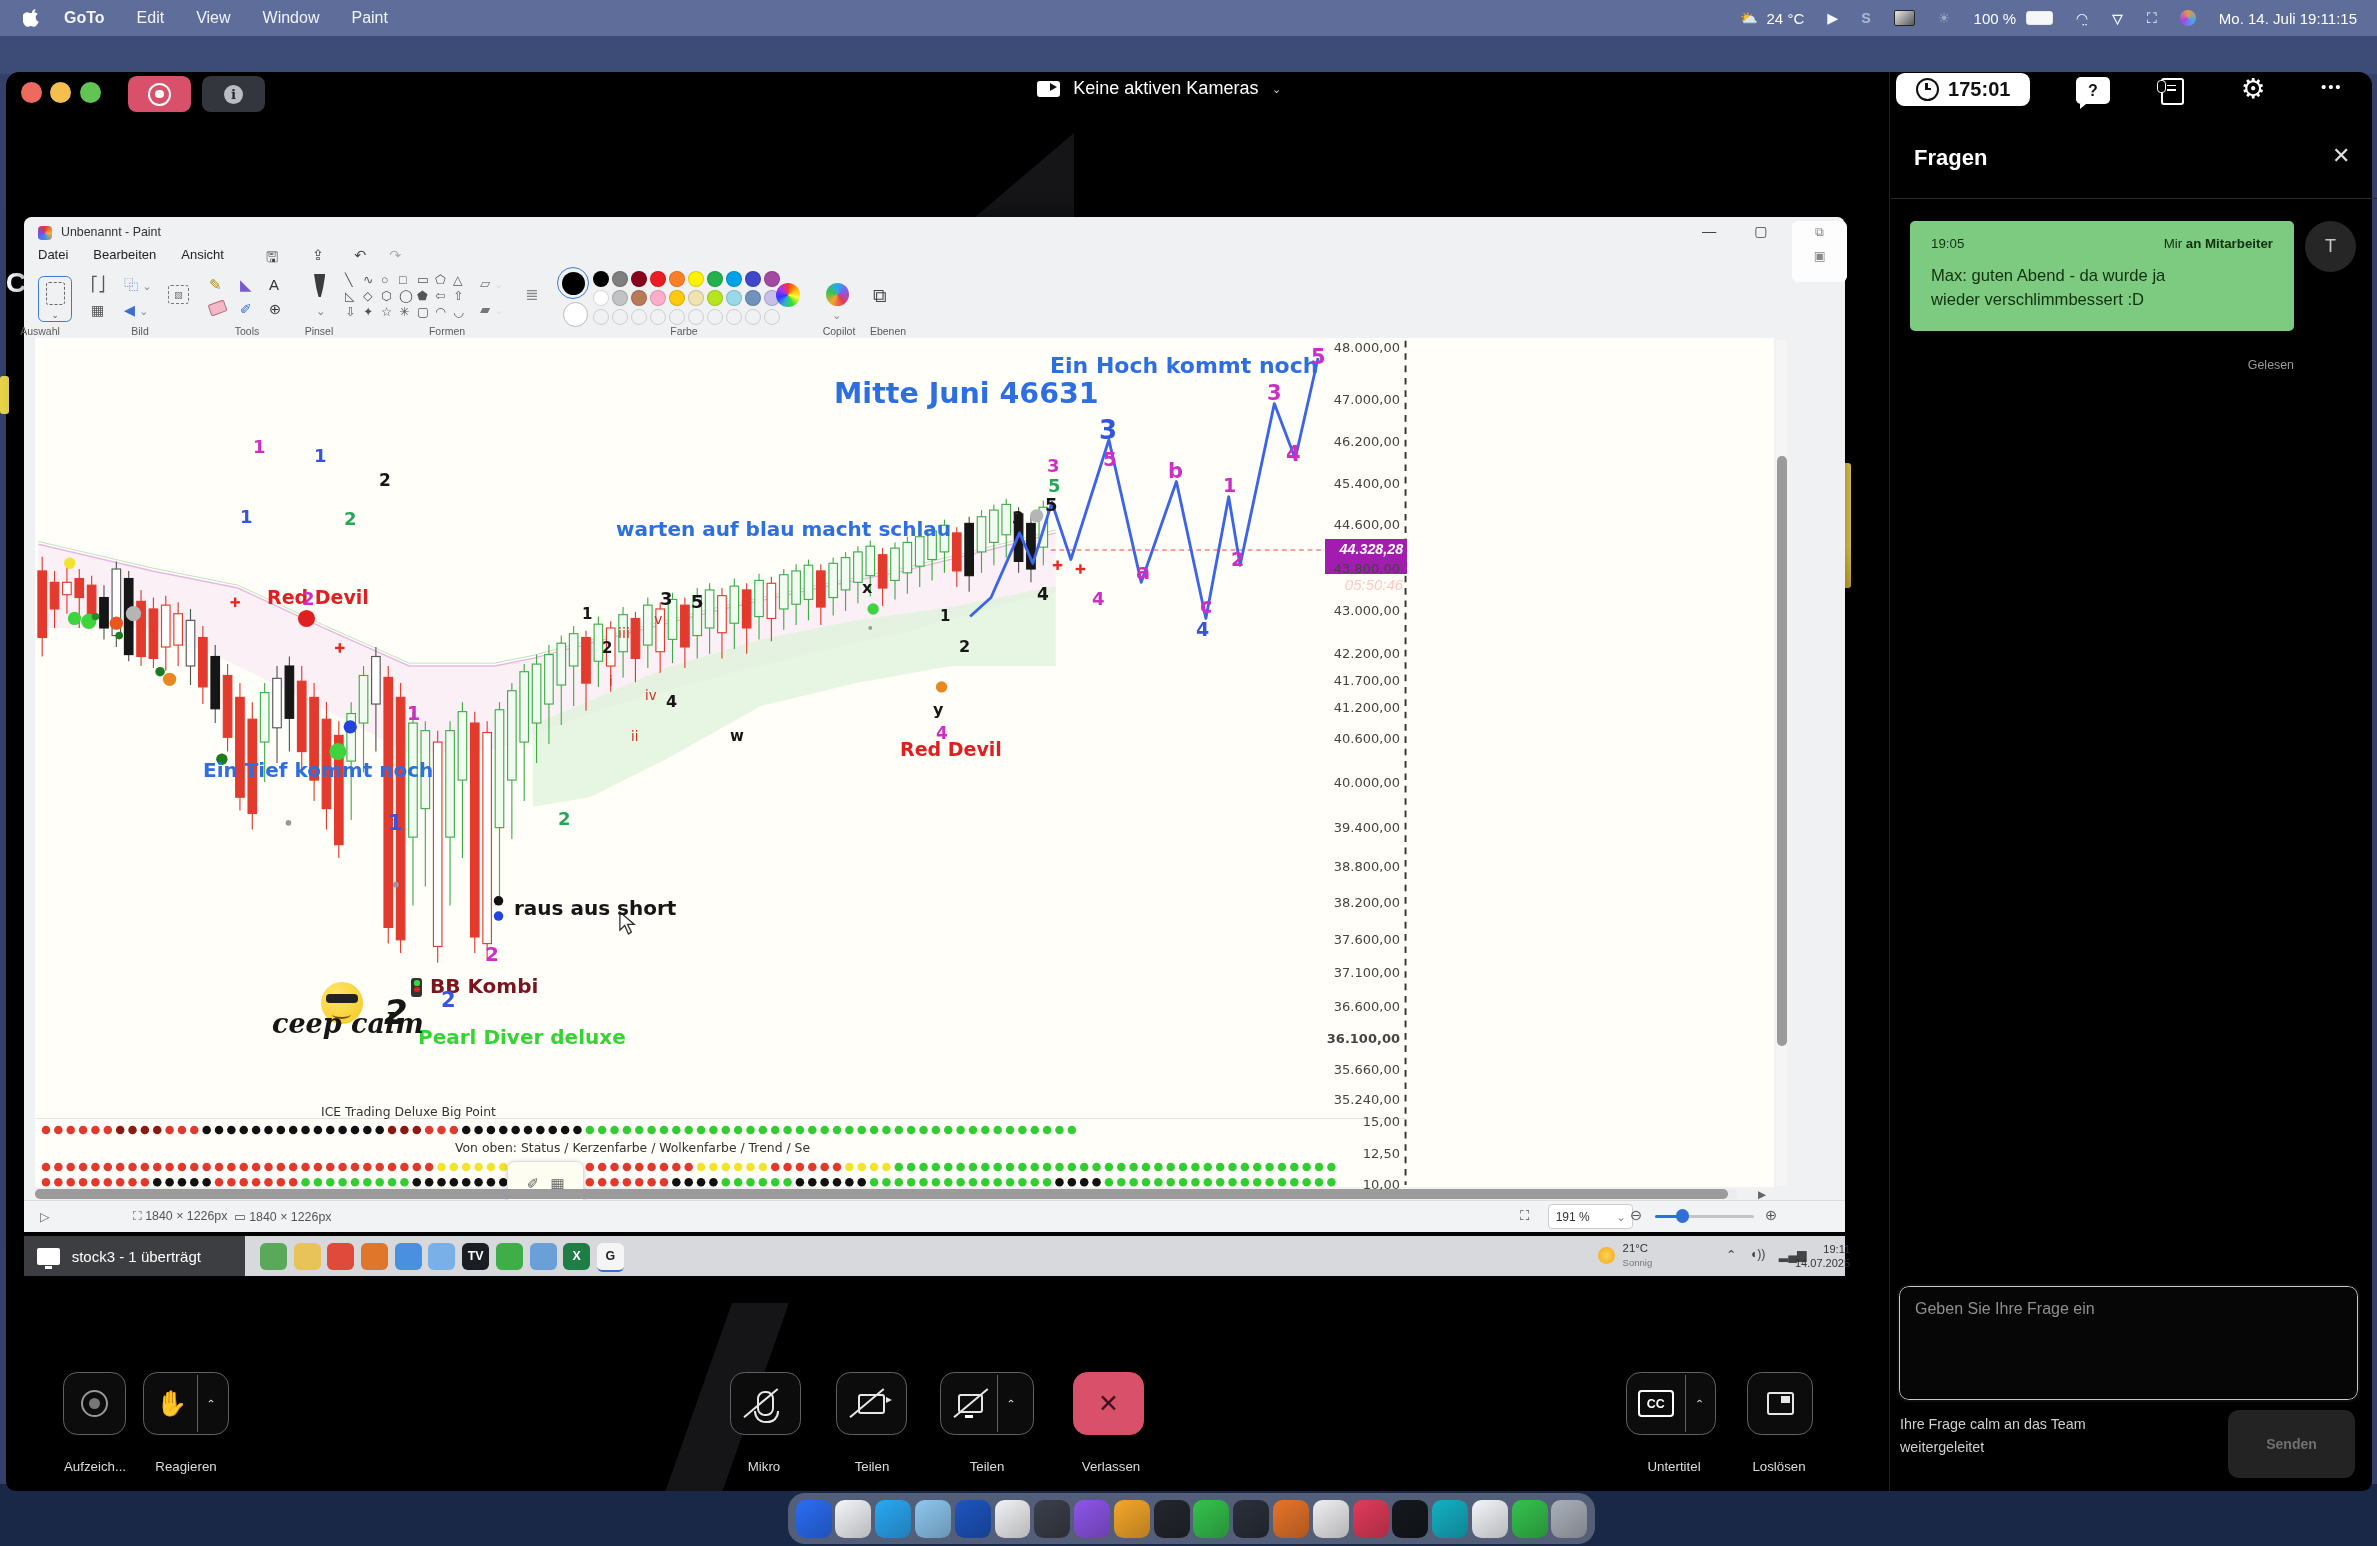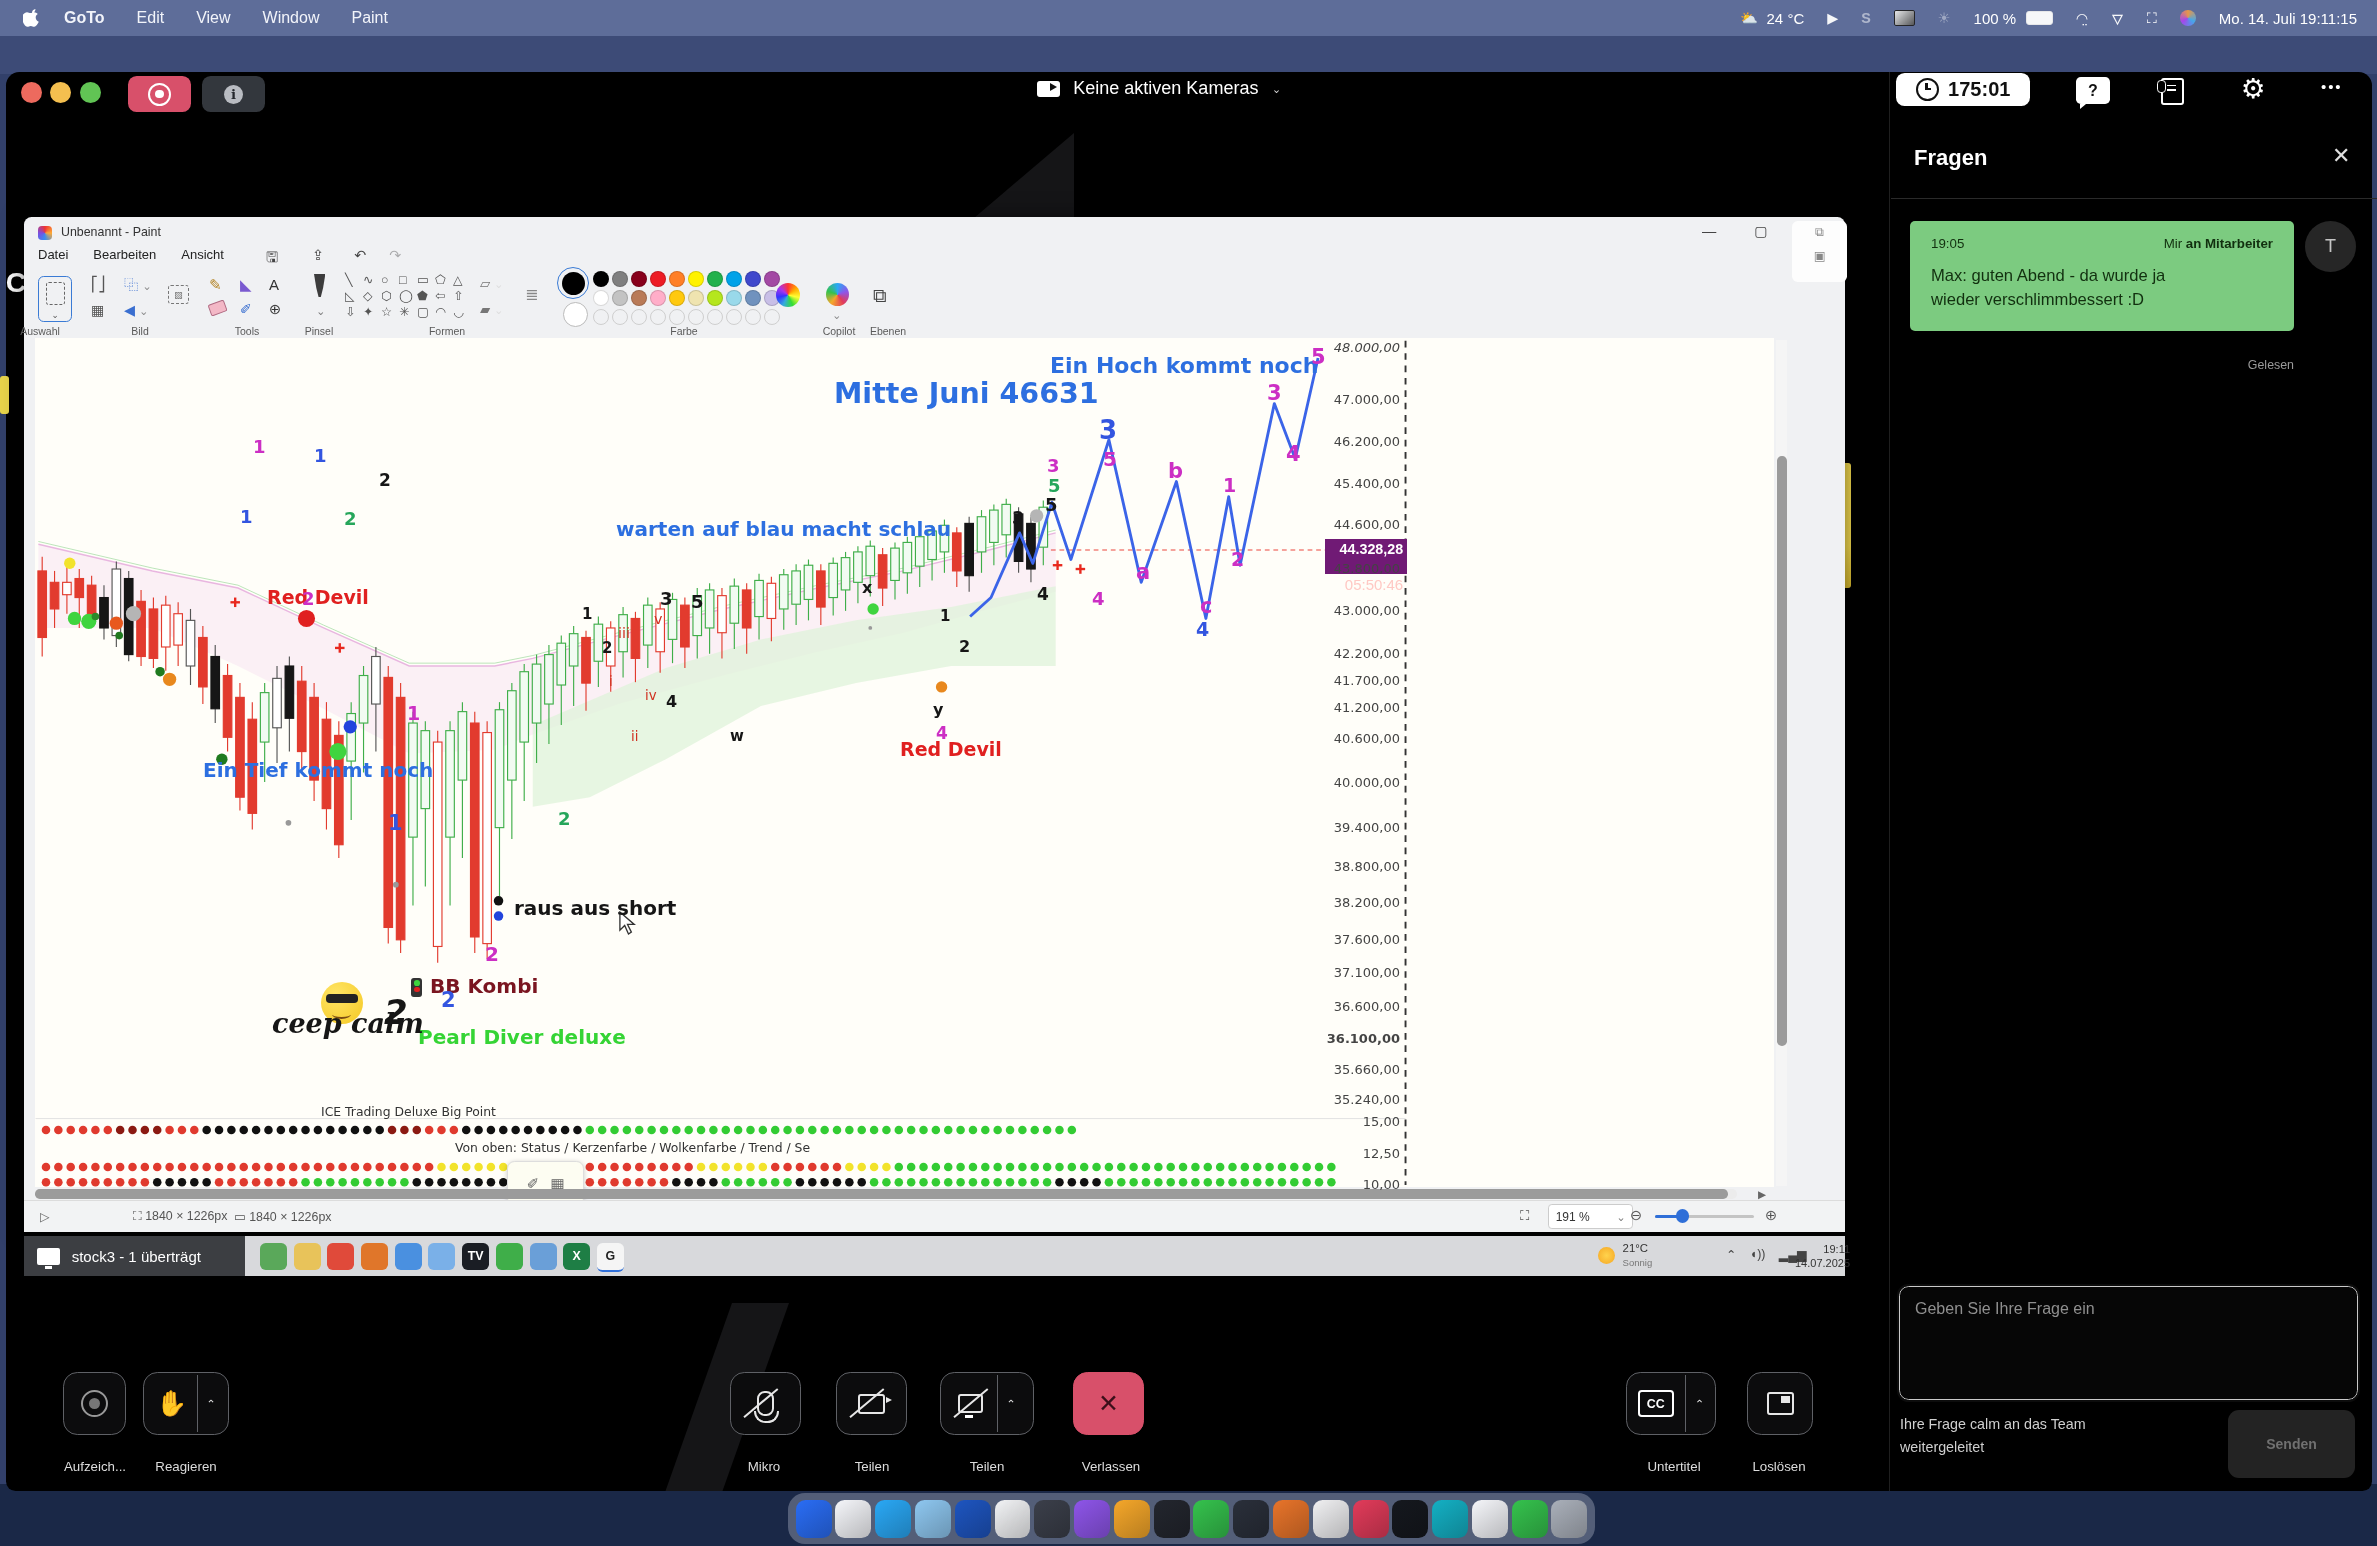--- a/index.html
+++ b/index.html
@@ -782,21 +782,21 @@
       <circle cx="1322" cy="1243" r="4.5" fill="#33cc33"></circle>
       <circle cx="1335" cy="1243" r="4.5" fill="#33cc33"></circle>
       <circle cx="1348" cy="1243" r="4.5" fill="#33cc33"></circle>
       <circle cx="1361" cy="1243" r="4.5" fill="#33cc33"></circle>
       <circle cx="1374" cy="1243" r="4.5" fill="#33cc33"></circle>
       <circle cx="1387" cy="1243" r="4.5" fill="#33cc33"></circle>
       <circle cx="1400" cy="1243" r="4.5" fill="#33cc33"></circle>
     </svg>
   <div id="chart-html"></div>
 
-  <div class="abs" style="left:1325px;top:539px;width:82px;height:35px;background:#701a75;color:#fff;padding:1.9px 3.8px;box-sizing:border-box;text-align:right;">
+  <div class="abs" style="left:1325px;top:539px;width:82px;height:35px;background:#a21caf;color:#fff;padding:1.9px 3.8px;box-sizing:border-box;text-align:right;font-style:italic;">
     <div style="font-size:14.3px;font-weight:bold;">44.328,28</div>
     <div style="font-size:15px;color:#ffc9c4;margin-top:19px;">05:50:46</div>
   </div>
 
   <div class="abs" style="left:321px;top:982px;width:42px;height:42px;background:radial-gradient(circle at 35% 30%,#ffe566,#f5c823);border-radius:50%;">
     <div style="position:absolute;left:4.8px;top:12.4px;width:32px;height:8.6px;background:#222;border-radius:3.8px;"></div>
     <div style="position:absolute;left:11.4px;top:27px;width:19px;height:7.6px;border-bottom:2.9px solid #7a4b12;border-radius:50%;"></div>
   </div>
   <div class="abs" style="left:411px;top:978px;width:11.4px;height:19px;background:#333;border-radius:2.9px;">
     <div style="width:5.7px;height:5.7px;border-radius:50%;background:#3fd43f;margin:1.9px auto 1px;"></div>
@@ -987,21 +987,21 @@
     <div class="ann" style="left: 253px; top: 438px; font-size: 18px; color: rgb(204, 47, 196); font-weight: bold; font-family: &quot;DejaVu Sans&quot;, sans-serif;">1</div>
     <div class="ann" style="left: 314px; top: 447px; font-size: 18px; color: rgb(51, 85, 224); font-weight: bold; font-family: &quot;DejaVu Sans&quot;, sans-serif;">1</div>
     <div class="ann" style="left: 379px; top: 472px; font-size: 17px; color: rgb(22, 22, 22); font-weight: bold; font-family: &quot;DejaVu Sans&quot;, sans-serif;">2</div>
     <div class="ann" style="left: 240px; top: 508px; font-size: 18px; color: rgb(51, 85, 224); font-weight: bold; font-family: &quot;DejaVu Sans&quot;, sans-serif;">1</div>
     <div class="ann" style="left: 344px; top: 510px; font-size: 18px; color: rgb(38, 166, 91); font-weight: bold; font-family: &quot;DejaVu Sans&quot;, sans-serif;">2</div>
     <div class="ann" style="left: 302px; top: 590px; font-size: 18px; color: rgb(204, 47, 196); font-weight: bold; font-family: &quot;DejaVu Sans&quot;, sans-serif;">2</div>
     <div class="ann" style="left: 558px; top: 810px; font-size: 18px; color: rgb(38, 166, 91); font-weight: bold; font-family: &quot;DejaVu Sans&quot;, sans-serif;">2</div>
     <div class="ann" style="left: 485px; top: 944px; font-size: 20px; color: rgb(204, 47, 196); font-weight: bold; font-family: &quot;DejaVu Sans&quot;, sans-serif;">2</div>
     <div class="ann" style="left: 441px; top: 989px; font-size: 21px; color: rgb(51, 85, 224); font-weight: bold; font-family: &quot;DejaVu Sans&quot;, sans-serif;">2</div>
     <div class="ann" style="left: 384px; top: 995px; font-size: 34px; color: rgb(22, 22, 22); font-weight: bold; font-style: italic; font-family: &quot;DejaVu Sans&quot;, sans-serif;">2</div>
-    <div class="axis-lab" style="left: 1314px; top: 340px; font-style: italic;">48.000,00</div>
+    <div class="axis-lab" style="left: 1314px; top: 340px;">48.000,00</div>
     <div class="axis-lab" style="left: 1314px; top: 392px;">47.000,00</div>
     <div class="axis-lab" style="left: 1314px; top: 434px;">46.200,00</div>
     <div class="axis-lab" style="left: 1314px; top: 476px;">45.400,00</div>
     <div class="axis-lab" style="left: 1314px; top: 517px;">44.600,00</div>
     <div class="axis-lab" style="left: 1314px; top: 561px;">43.800,00</div>
     <div class="axis-lab" style="left: 1314px; top: 603px;">43.000,00</div>
     <div class="axis-lab" style="left: 1314px; top: 646px;">42.200,00</div>
     <div class="axis-lab" style="left: 1314px; top: 673px;">41.700,00</div>
     <div class="axis-lab" style="left: 1314px; top: 700px;">41.200,00</div>
     <div class="axis-lab" style="left: 1314px; top: 731px;">40.600,00</div>

